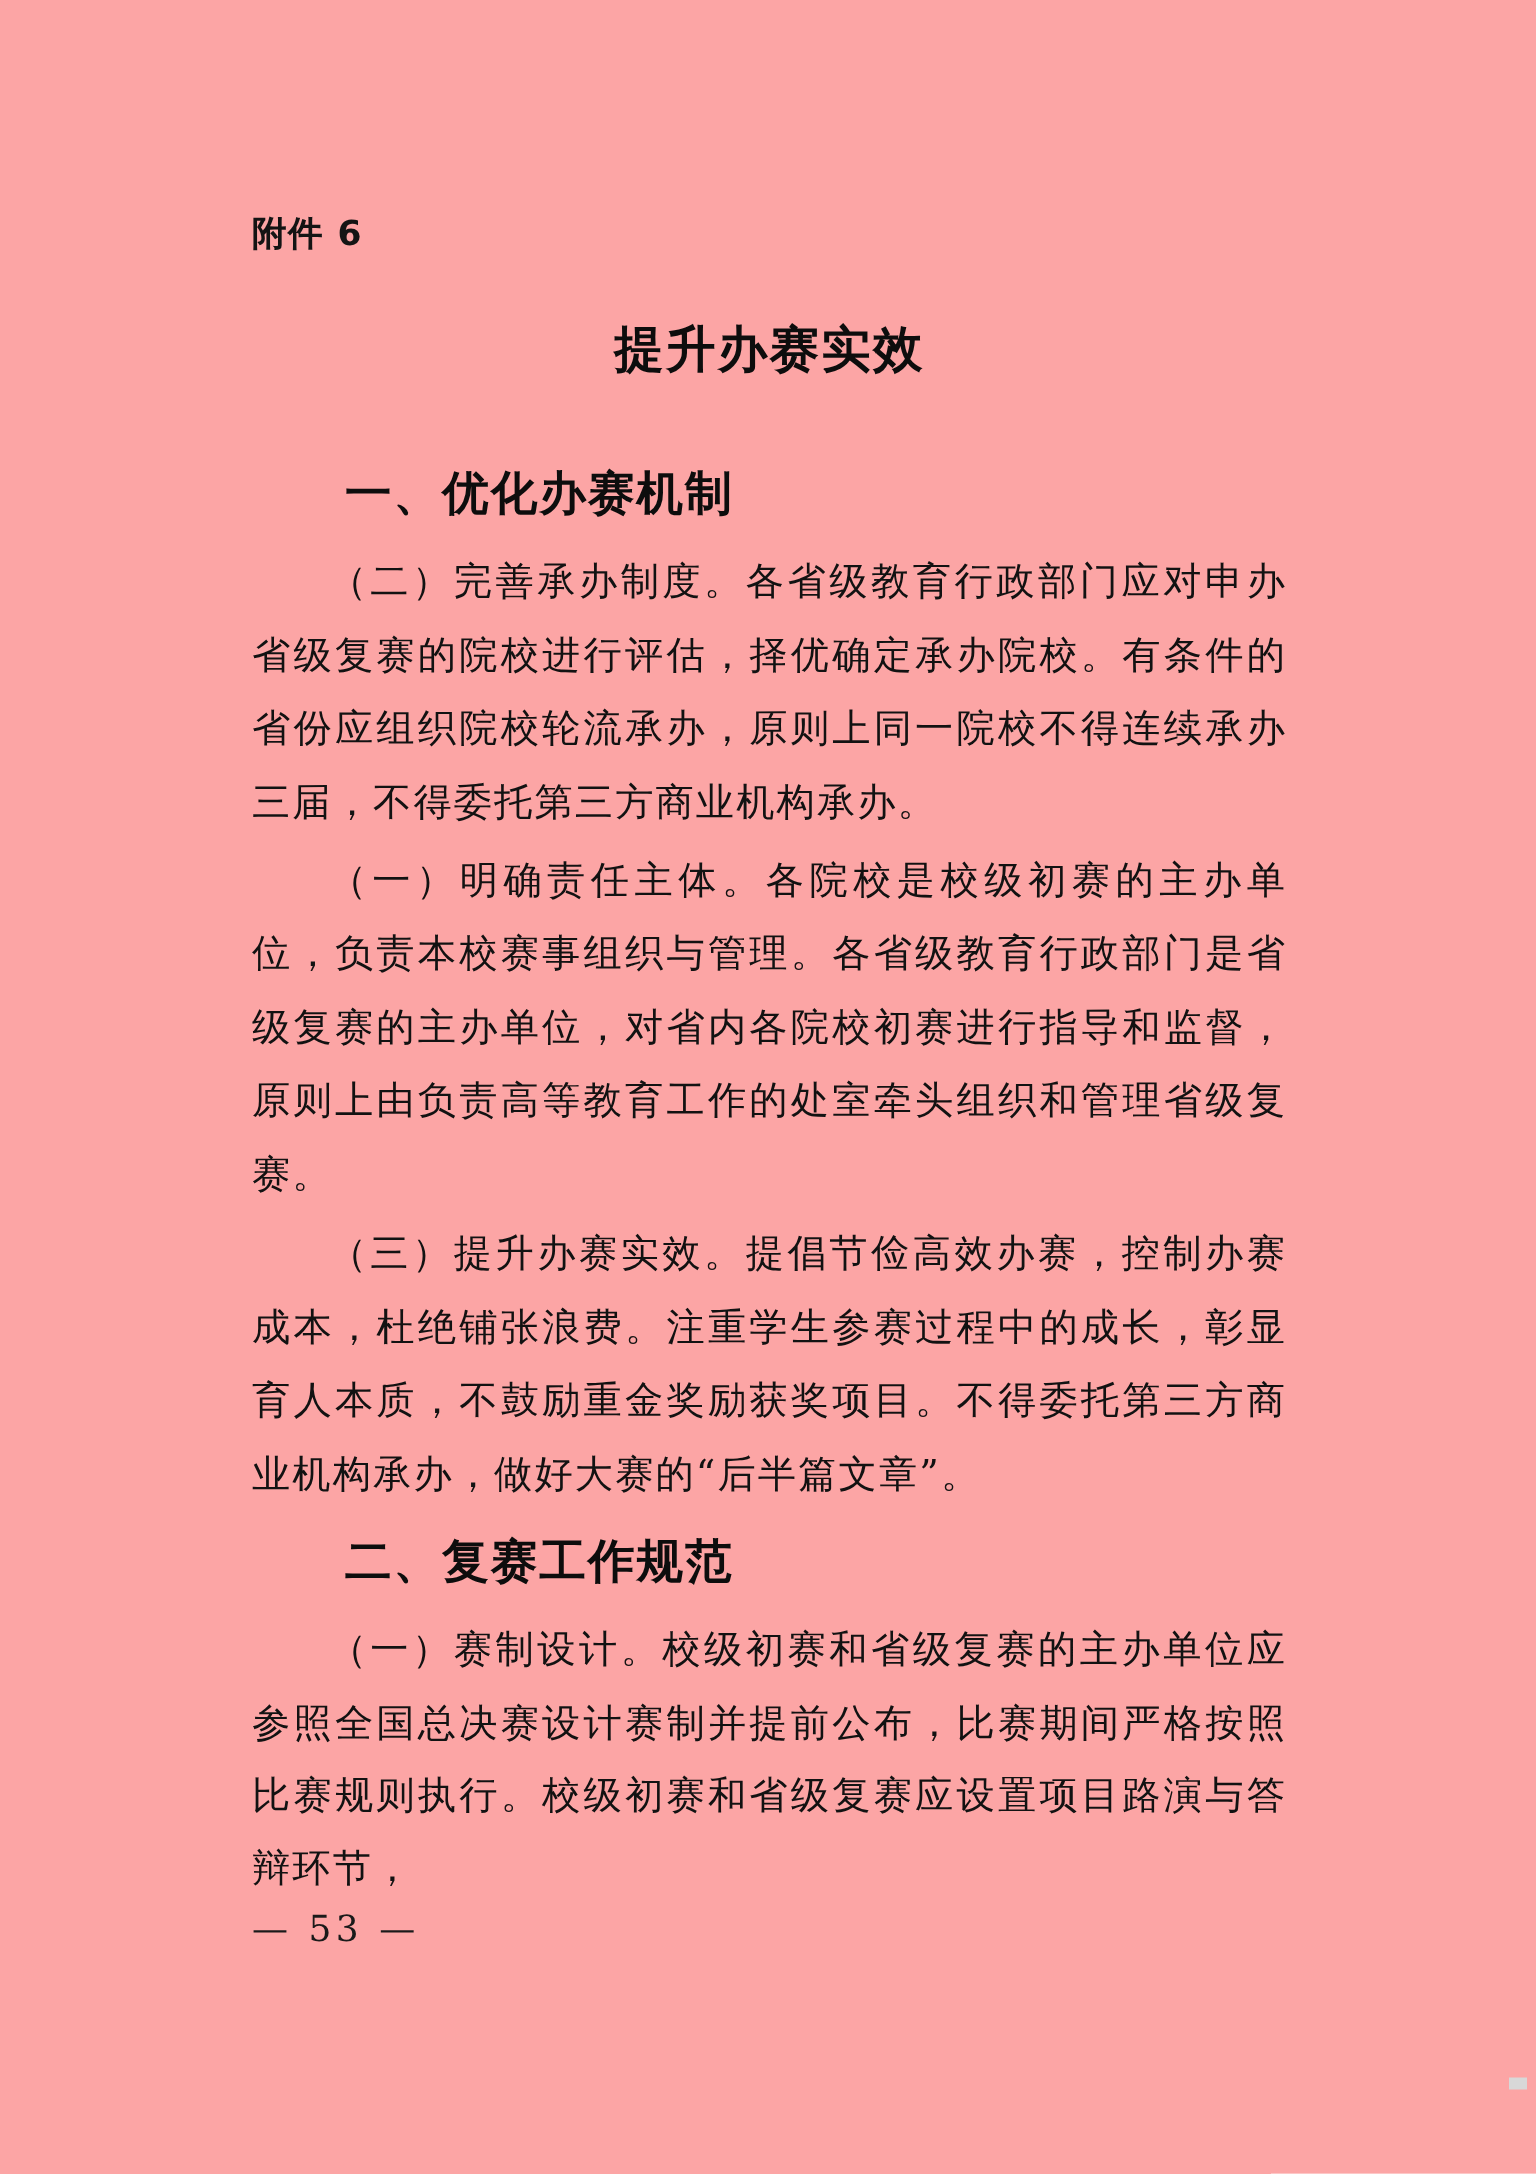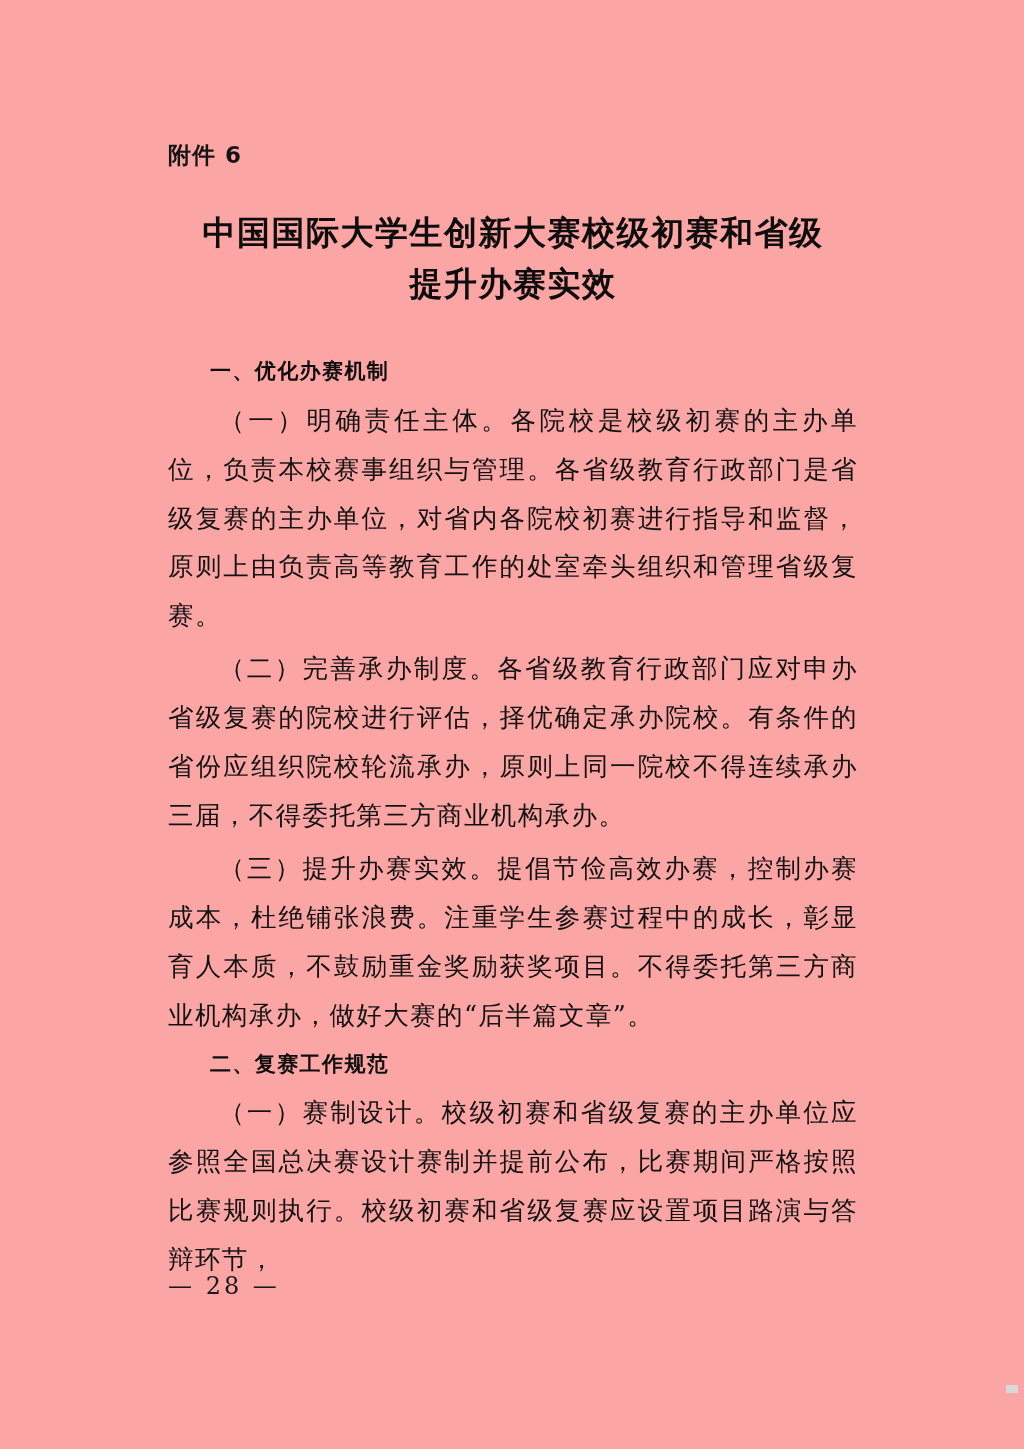--- a/index.html
+++ b/index.html
@@ -54,21 +54,21 @@
     font-size: 25.5px;
     line-height: 1.92;
     letter-spacing: 1.4px;
     text-align: justify;
     text-justify: inter-ideograph;
     margin: 0 0 4px 0;
     text-indent: 2em;
     color: #121212;
   }
   p.heading {
-    font-size: 21px;
+    font-size: 31px;
     line-height: 1.92;
     letter-spacing: 1.4px;
     margin: 0 0 4px 0;
     text-indent: 2em;
     font-weight: 700;
     color: #0d0d0d;
     font-family: "DejaVu Sans", "Liberation Sans", sans-serif;
   }
   .page-number {
     position: absolute;
@@ -92,30 +92,29 @@
 </head>
 <body>
 
 <div class="page">
 
   <div class="content">
 
     <div class="attachment-label">附件 6</div>
 
     <h1 class="doc-title">
-      <span class="line1">中国国际大学生创新大赛校级初赛和省级</span>
       <span class="line2">提升办赛实效</span>
     </h1>
 
     <p class="heading">一、优化办赛机制</p>
+    <p class="para">（二）完善承办制度。各省级教育行政部门应对申办省级复赛的院校进行评估，择优确定承办院校。有条件的省份应组织院校轮流承办，原则上同一院校不得连续承办三届，不得委托第三方商业机构承办。</p>
     <p class="para">（一）明确责任主体。各院校是校级初赛的主办单位，负责本校赛事组织与管理。各省级教育行政部门是省级复赛的主办单位，对省内各院校初赛进行指导和监督，原则上由负责高等教育工作的处室牵头组织和管理省级复赛。</p>
-    <p class="para">（二）完善承办制度。各省级教育行政部门应对申办省级复赛的院校进行评估，择优确定承办院校。有条件的省份应组织院校轮流承办，原则上同一院校不得连续承办三届，不得委托第三方商业机构承办。</p>
     <p class="para">（三）提升办赛实效。提倡节俭高效办赛，控制办赛成本，杜绝铺张浪费。注重学生参赛过程中的成长，彰显育人本质，不鼓励重金奖励获奖项目。不得委托第三方商业机构承办，做好大赛的“后半篇文章”。</p>
     <p class="heading">二、复赛工作规范</p>
     <p class="para">（一）赛制设计。校级初赛和省级复赛的主办单位应参照全国总决赛设计赛制并提前公布，比赛期间严格按照比赛规则执行。校级初赛和省级复赛应设置项目路演与答辩环节，</p>
 
   </div>
 
-  <div class="page-number">— 28 —</div>
+  <div class="page-number">— 53 —</div>
 
   <div class="edge-mark"></div>
 
 </div>
 
 </body></html>

